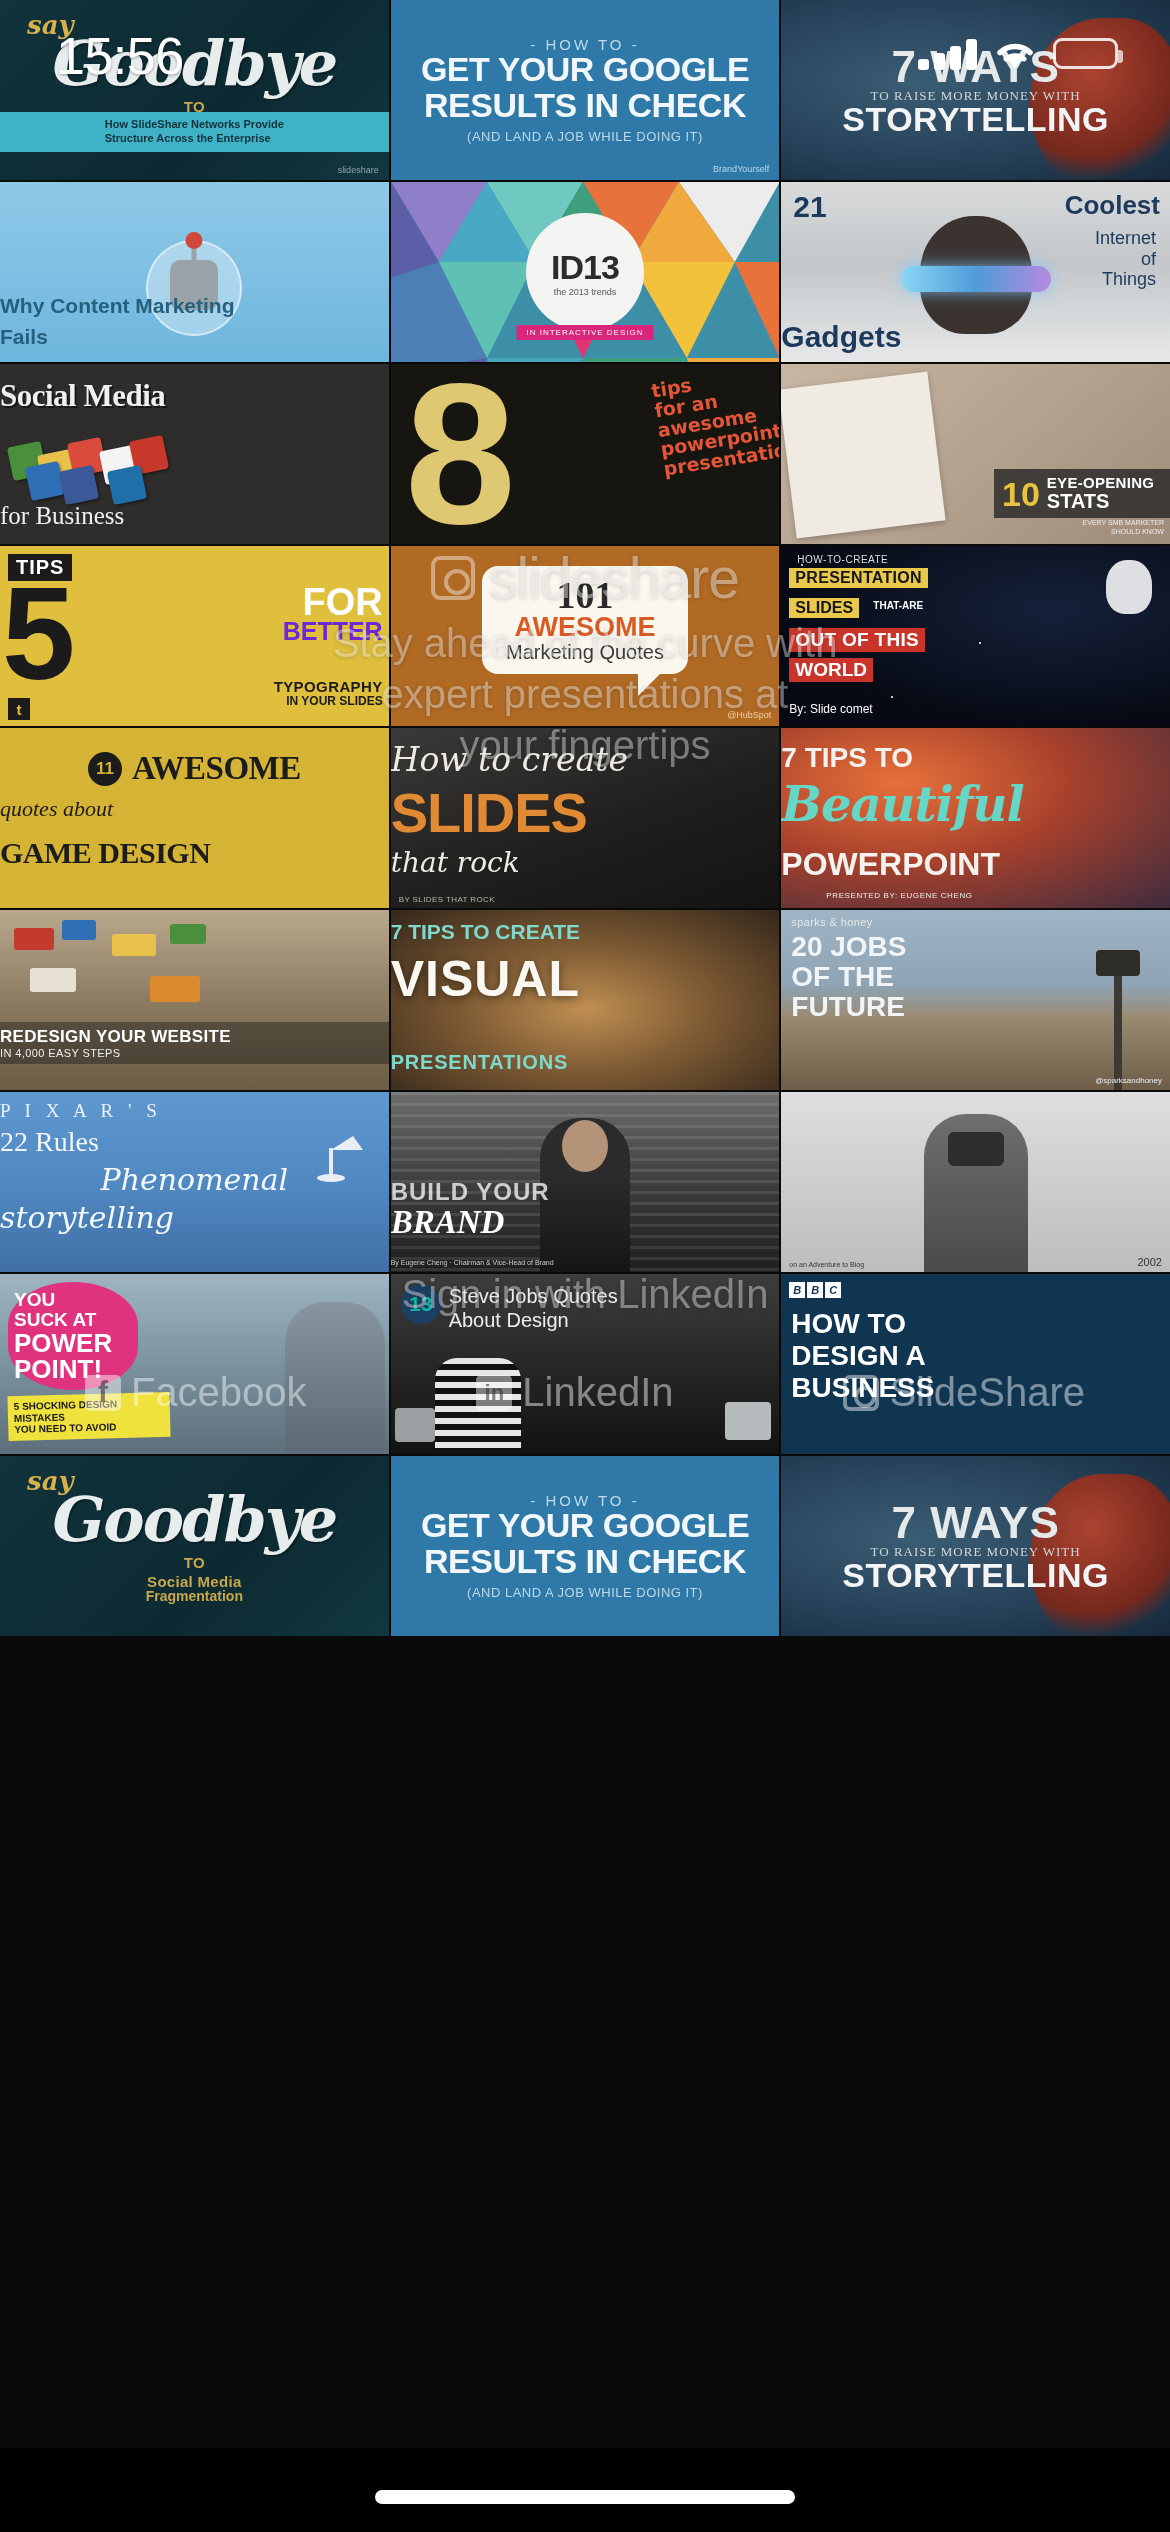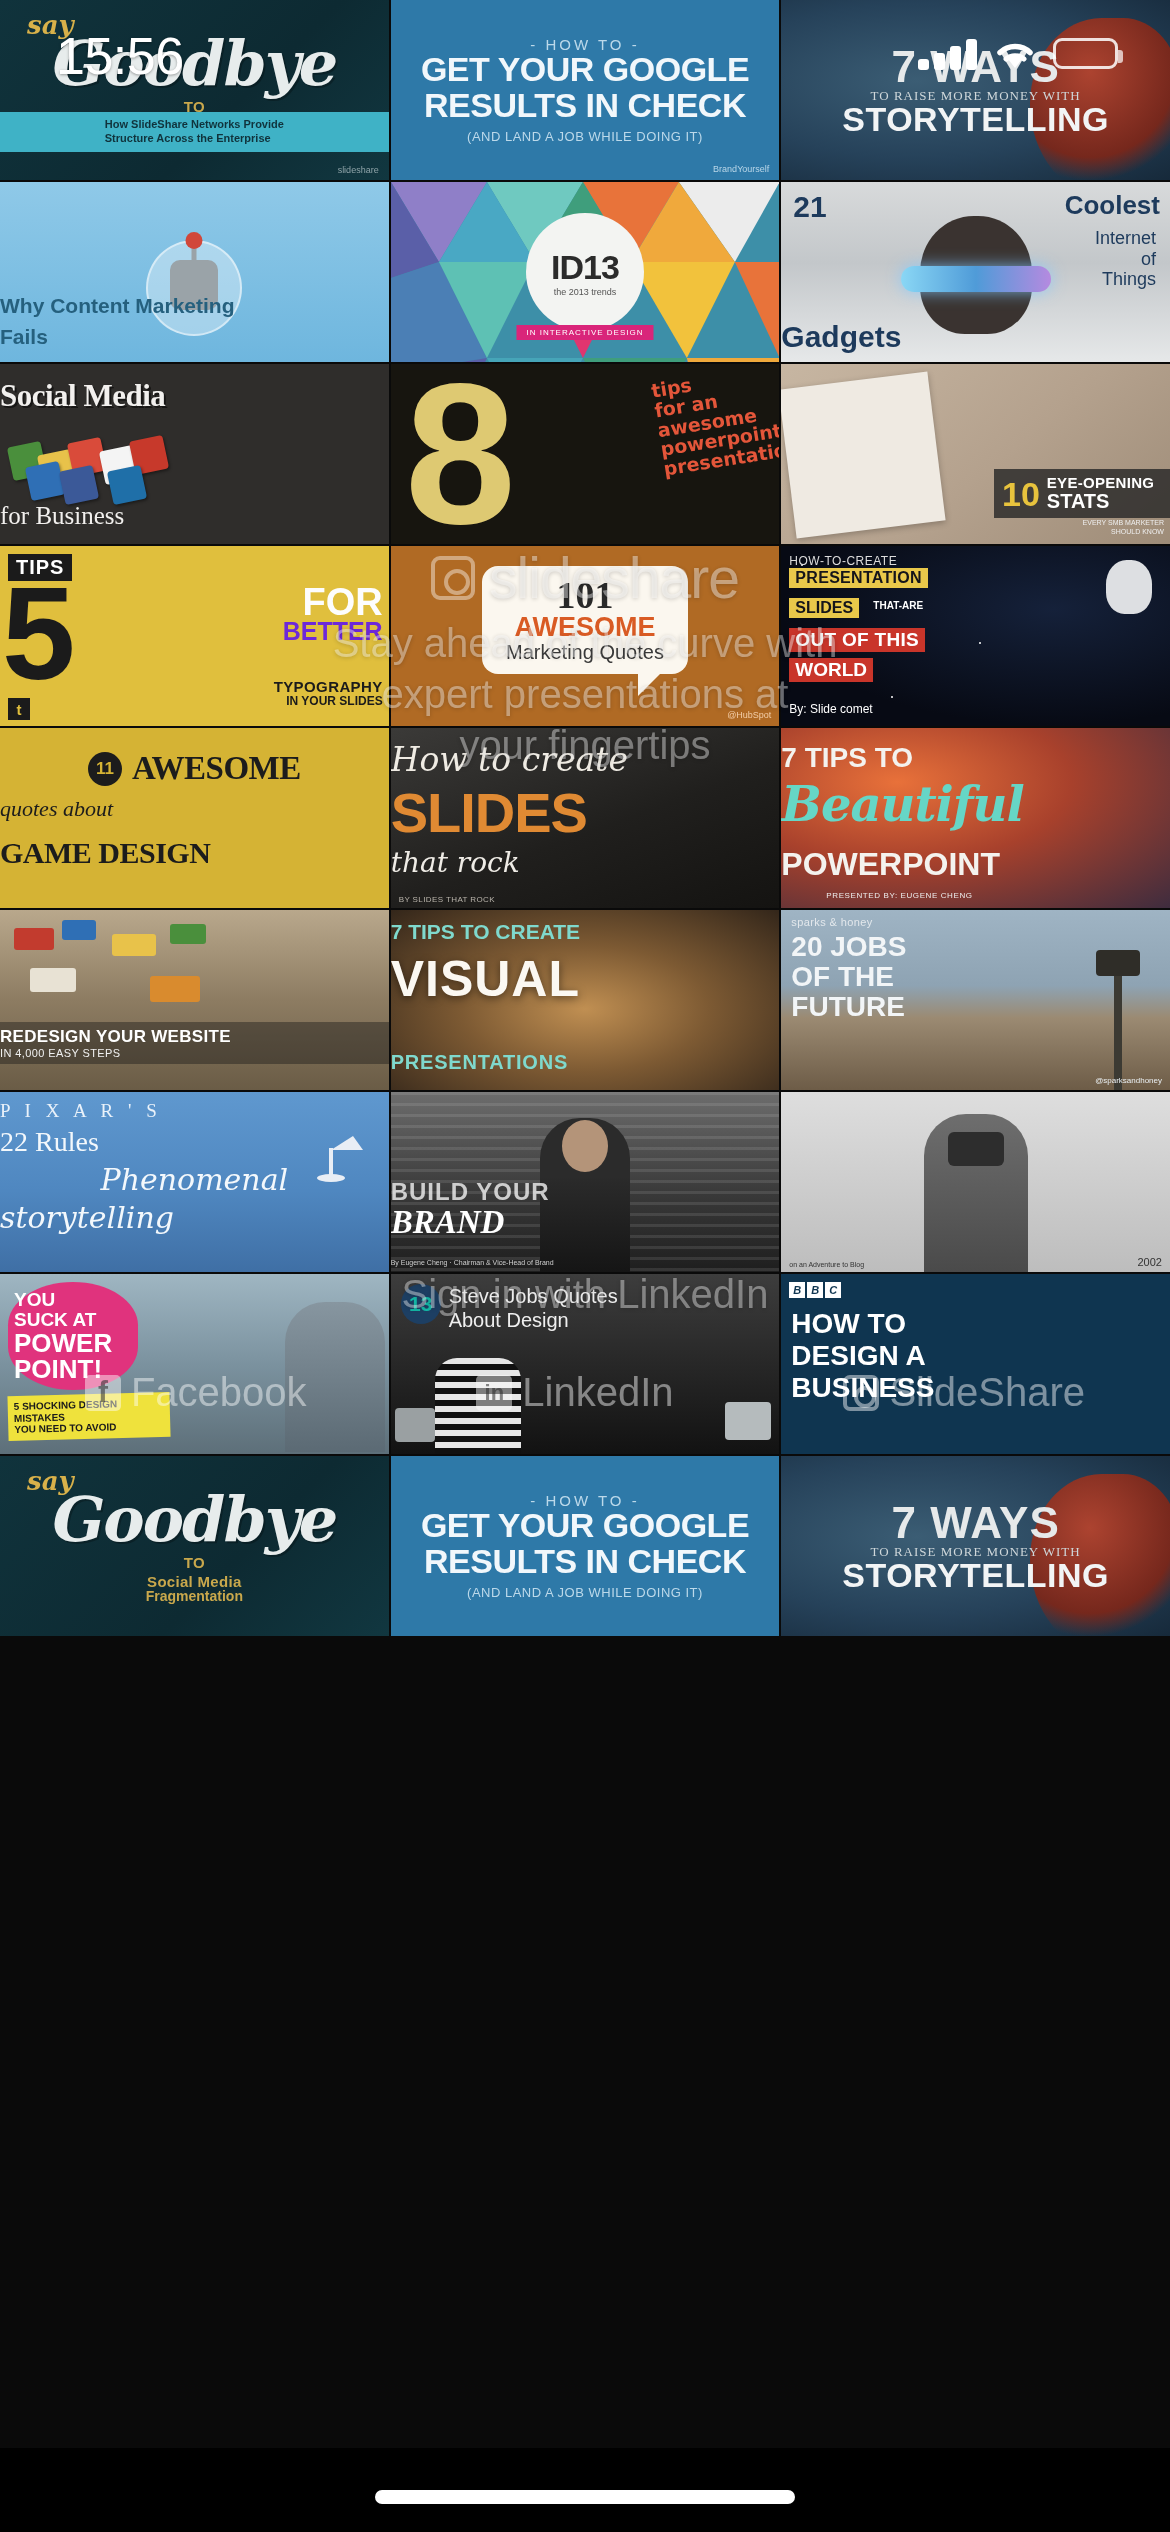--- a/index.html
+++ b/index.html
@@ -217,21 +217,21 @@
     content:""; position:absolute; right:26px; bottom:-22px;
     border-left:24px solid #fbf7ef; border-bottom:24px solid transparent;
   }
   .t-101 .bub .a{ font-size:38px; font-weight:700; color:#2a2a2a; line-height:.95; font-family:"Liberation Serif",serif;}
   .t-101 .bub .b{ font-size:27px; font-weight:800; color:#d95b24; line-height:1; }
   .t-101 .bub .c{ font-size:20px; color:#3a3a3a; line-height:1.1; }
   .t-101 .hs{ position:absolute; right:8px; bottom:6px; font-size:9px; color:#f2cda7; }
 
   .t-space{ background:radial-gradient(ellipse at 70% 35%, #15213a 0%, #070a14 70%); }
   .t-space .st{ position:absolute; background:#fff; border-radius:50%; }
-  .t-space .l1{ position:absolute; left:8px; top:8px; font-size:12px; color:#ddd; letter-spacing:.5px;}
+  .t-space .l1{ position:absolute; left:16px; top:8px; font-size:10px; color:#ddd; letter-spacing:.5px;}
   .t-space .y1{ position:absolute; left:8px; top:22px; background:#e9c84a; color:#15151a;
     font-size:16px; font-weight:800; padding:1px 6px; letter-spacing:.3px;}
   .t-space .y2{ position:absolute; left:8px; top:52px; background:#e9c84a; color:#15151a;
     font-size:16px; font-weight:800; padding:1px 6px;}
   .t-space .w2{ position:absolute; left:92px; top:54px; color:#fff; font-size:10px; font-weight:700;}
   .t-space .r1{ position:absolute; left:8px; top:82px; background:#c9352a; color:#fff;
     font-size:19px; font-weight:800; padding:1px 6px; letter-spacing:.3px;}
   .t-space .r2{ position:absolute; left:8px; top:112px; background:#c9352a; color:#fff;
     font-size:19px; font-weight:800; padding:1px 6px;}
   .t-space .by{ position:absolute; left:8px; bottom:10px; color:#fff; font-size:12px;}

